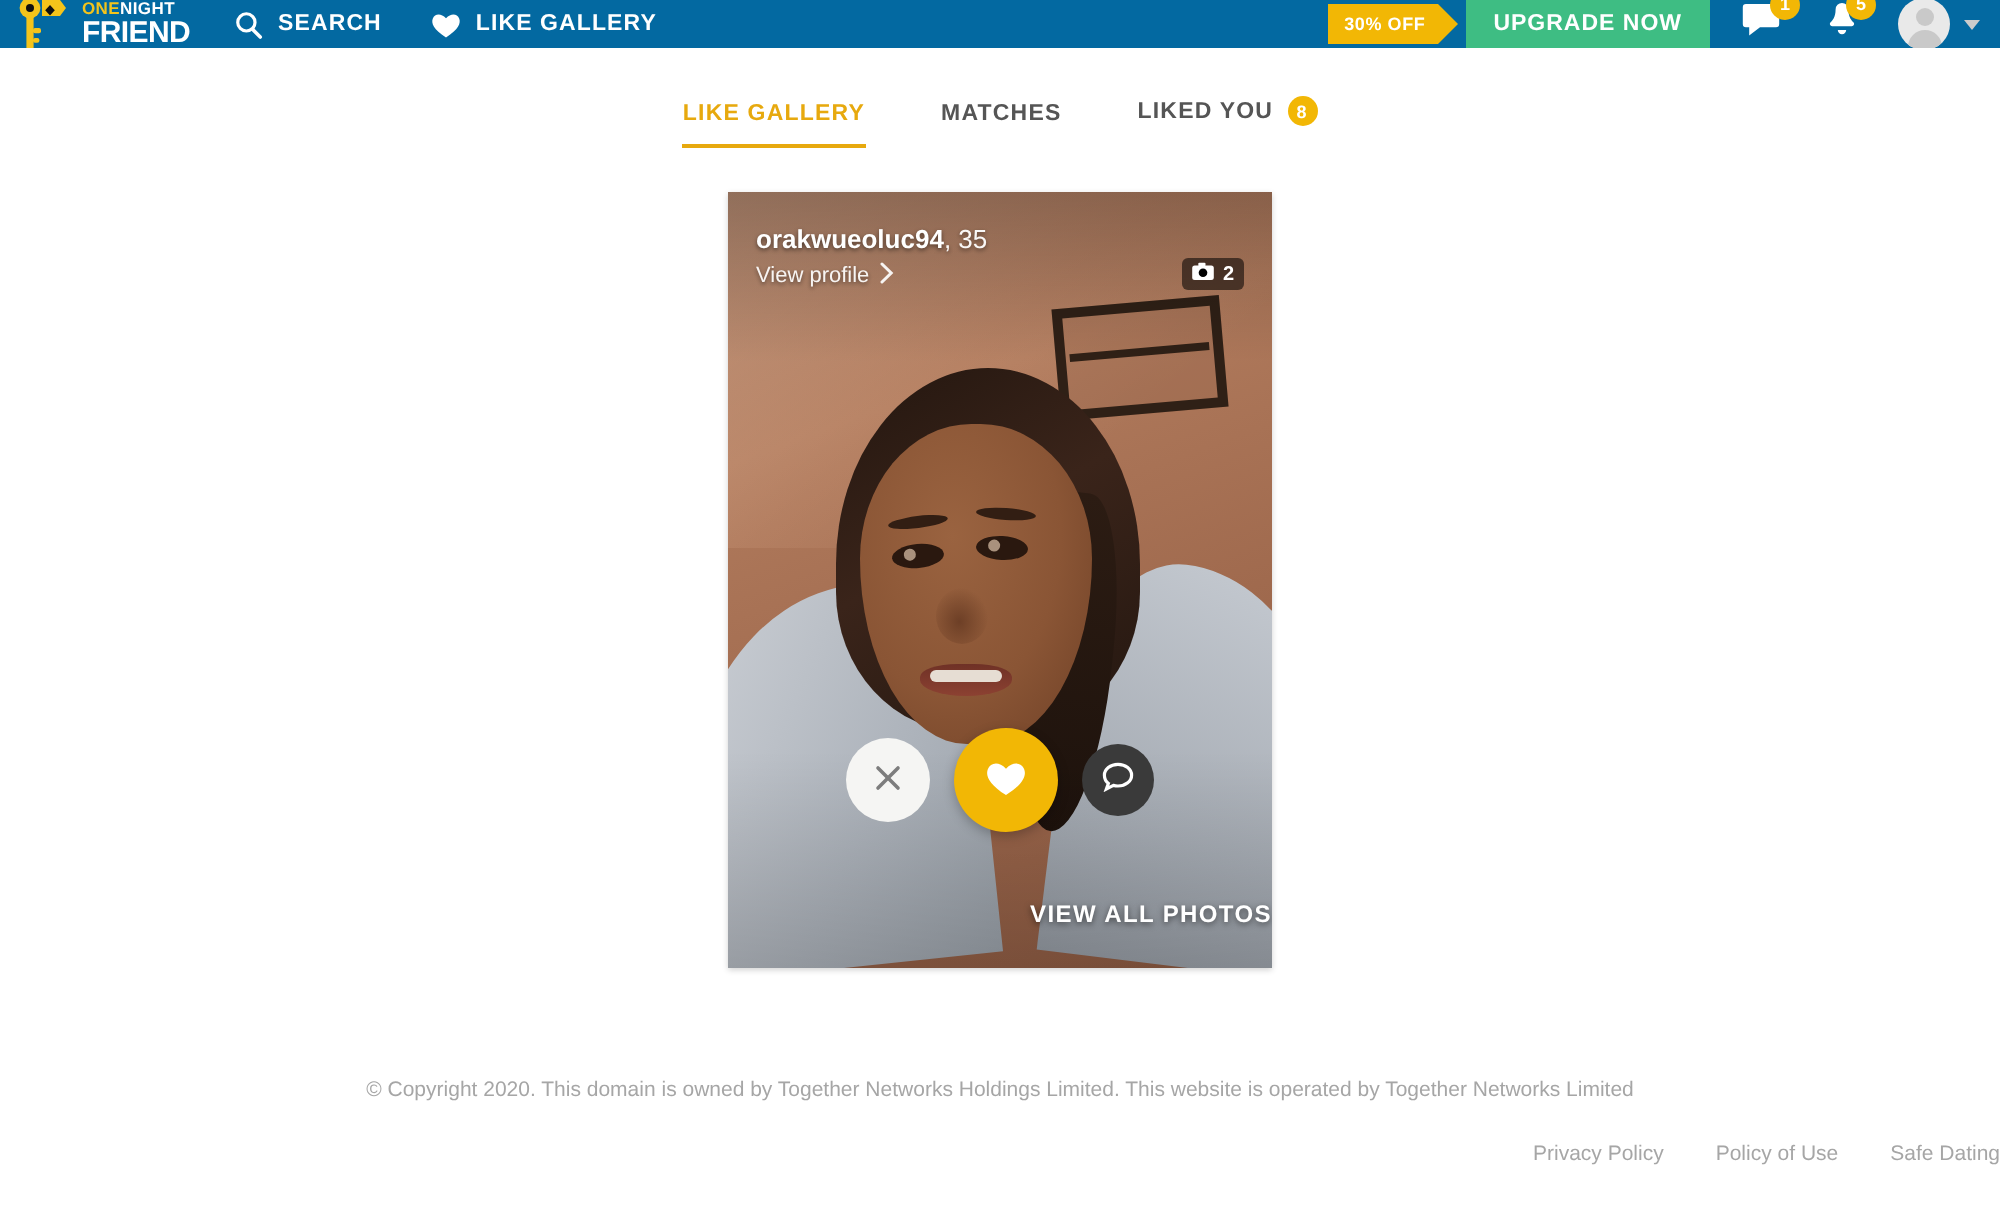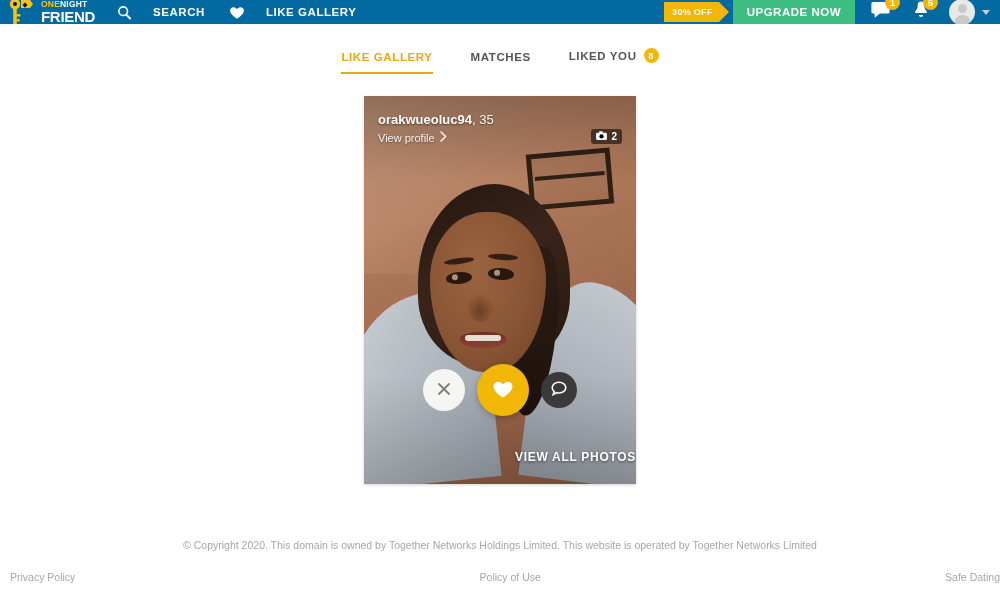--- a/index.html
+++ b/index.html
@@ -20,21 +20,21 @@
   }
   .logo { display: flex; align-items: center; margin-right: 22px; cursor: pointer; }
   .logo-keys { width: 28px; height: 30px; position: relative; margin-right: 5px; }
   .logo-text { line-height: 1; display: flex; flex-direction: column; }
   .logo-line1 { font-size: 8.5px; font-weight: bold; letter-spacing: .2px; }
   .logo-one { color: #f4c41b; }
   .logo-night { color: #ffffff; }
   .logo-line2 { font-size: 15px; font-weight: bold; color: #ffffff; letter-spacing: -.3px; margin-top: 1px; }
 
   .nav-item {
-    display: flex; align-items: center; gap: 21px;
+    display: flex; align-items: center; gap: 7px;
     color: #ffffff; font-size: 11.5px; font-weight: bold;
     letter-spacing: .55px; cursor: pointer; margin-right: 24px;
     text-transform: uppercase;
   }
   .nav-icon { display: flex; align-items: center; justify-content: center; }
 
   .header-right {
     margin-left: auto; display: flex; align-items: center; gap: 0;
   }
   .off-tag {
@@ -195,21 +195,21 @@
     position: absolute; left: 0; right: 0; bottom: 20px; text-align: right;
     color: #ffffff; font-size: 12px; font-weight: bold; letter-spacing: .7px;
     text-shadow: 0 1px 3px rgba(0,0,0,.55); cursor: pointer;
   }
 
   
   .footer { position: absolute; left: 0; bottom: 10px; width: 100%; text-align: center; }
   .f-mobile { font-size: 10.5px; color: #a6a6a6; margin-bottom: 6px; }
   .f-mobile a { color: #e8953d; text-decoration: none; }
   .f-copy { font-size: 10.5px; color: #a6a6a6; margin-bottom: 20px; }
-  .f-links { display: flex; justify-content: space-between; gap: 26px; margin-left: 10px; }
+  .f-links { display: flex; justify-content: flex-end; gap: 26px; margin-left: 10px; }
   .f-links a { font-size: 10.5px; color: #a6a6a6; text-decoration: none; cursor: pointer; }
 </style>
 </head>
 <body>
 
 <div class="header">
 
   <div class="logo">
     <div class="logo-keys">
       <svg width="28" height="30" viewBox="0 0 28 30">

